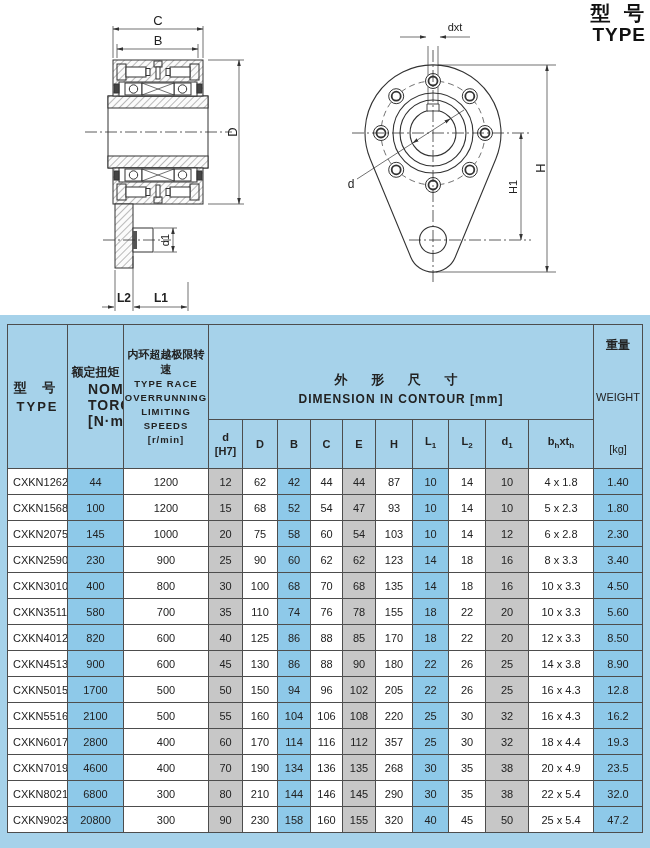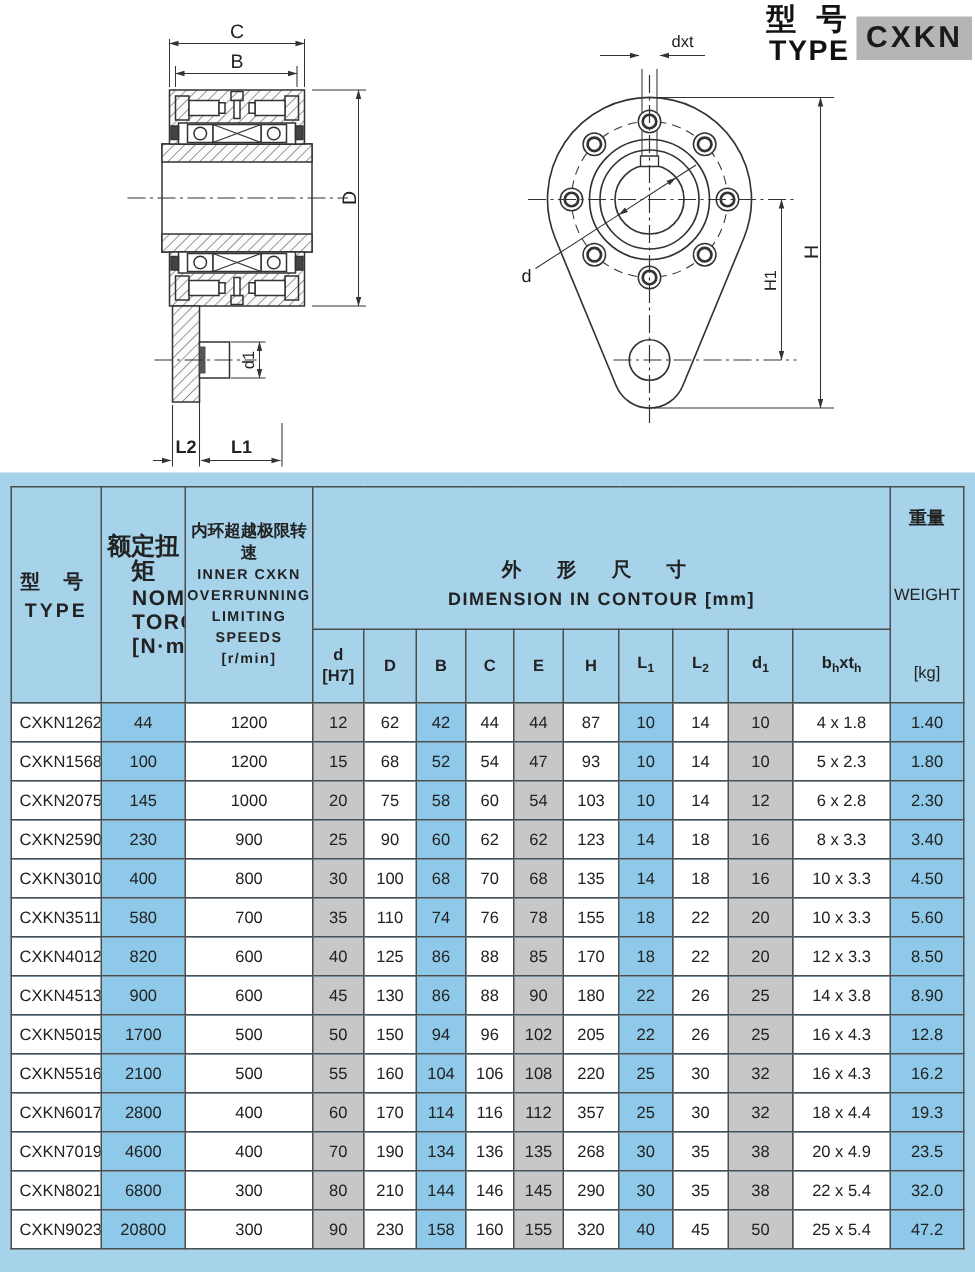--- a/index.html
+++ b/index.html
@@ -24,21 +24,21 @@
   .spec thead th{background:#a6d2ea;font-weight:bold;padding:0;}
   .hrow1{height:95px;}
   .hrow2{height:49px;}
   tbody tr{height:26px;}
   tbody td{font-size:11px;background:#fff;padding:0;}
   td.bg-blue{background:#8ec9e9;}
   td.bg-gray{background:#c7c7c7;}
   td.cell-type{text-align:left;padding-left:5px;}
   .cn-big{font-size:13px;letter-spacing:6px;line-height:19px;}
   .en-big{font-size:13px;letter-spacing:2px;line-height:19px;}
-  .cn-mid{font-size:16px;line-height:17px;text-align:center;}
+  .cn-mid{font-size:12px;line-height:17px;text-align:center;}
   .en-mid{font-size:14px;letter-spacing:1px;line-height:16px;padding-left:20px;}
   .cn-small{font-size:11px;line-height:15px;}
   .en-small{font-size:9.5px;letter-spacing:1px;line-height:14px;}
   .dim-cn{font-size:13px;letter-spacing:10px;line-height:20px;margin-top:33px;}
   .dim-en{font-size:12px;letter-spacing:1px;line-height:18px;}
   .w-line{line-height:26px;font-size:11px;}
   .w-cn{font-weight:bold;font-size:12px;}
   .w-en{font-weight:normal;margin-top:26px;}
   .sub-h{font-size:11px;line-height:14px;}
   .spec sub{font-size:8px;}
@@ -205,21 +205,20 @@
         <text transform="rotate(-90 541 168)" x="541" y="172" font-size="13">H</text>
         <text transform="rotate(-90 513 187)" x="513" y="191" font-size="11">H1</text>
       </g>
     </svg>
 
     <div class="title-block">
       <div class="tb-text">
         <div class="tb-cn">型 号</div>
         <div class="tb-en">TYPE</div>
       </div>
-      <div class="tb-model">CXKN</div>
     </div>
   </div>
 
   <div class="table-area">
     <table class="spec">
       <colgroup>
         <col style="width:60px">
           <col style="width:56px">
           <col style="width:85px">
         <col style="width:34px">
@@ -241,21 +240,21 @@
             <div class="en-big">TYPE</div>
           </th>
           <th rowspan="2">
             <div class="cn-mid">额定扭矩</div>
             <div class="en-mid">NOMINAL</div>
             <div class="en-mid">TORQUE</div>
             <div class="en-mid">[N·m]</div>
           </th>
           <th rowspan="2">
             <div class="cn-small">内环超越极限转速</div>
-            <div class="en-small">INNER CXKN</div>
+            <div class="en-small">TYPE RACE</div>
             <div class="en-small">OVERRUNNING</div>
             <div class="en-small">LIMITING SPEEDS</div>
             <div class="en-small">[r/min]</div>
           </th>
           <th colspan="10">
             <div class="dim-cn">外 形 尺 寸</div>
             <div class="dim-en">DIMENSION IN CONTOUR [mm]</div>
           </th>
           <th rowspan="2">
             <div class="w-line w-cn">重量</div>

